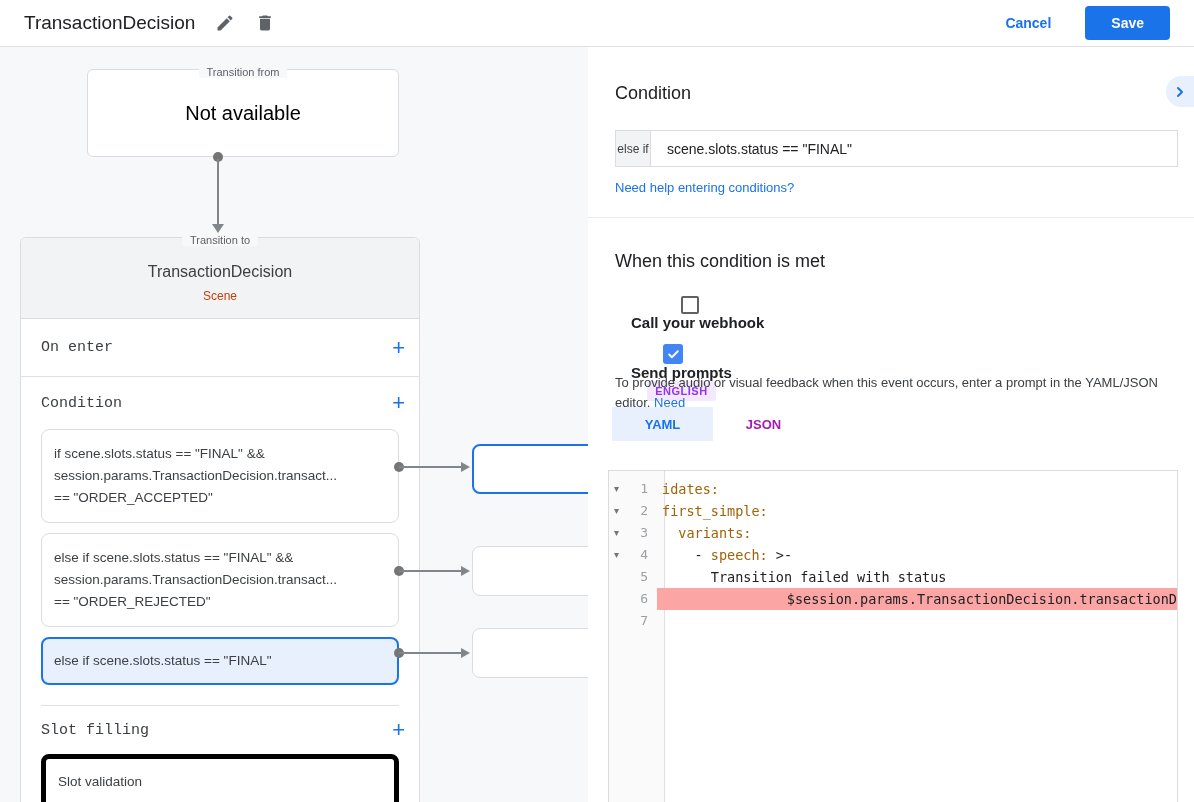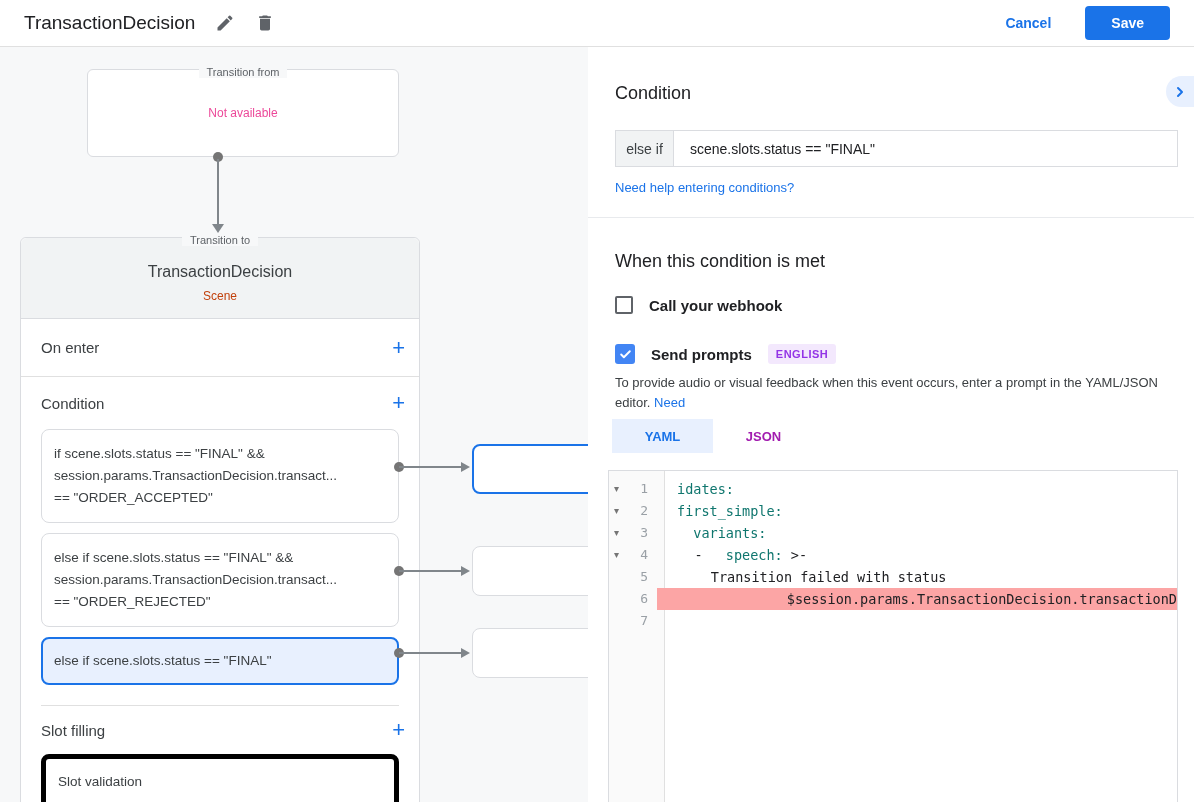--- a/index.html
+++ b/index.html
@@ -19,40 +19,40 @@
   .btn-primary { background:#1a73e8; color:#fff; border:none; border-radius:4px; font-size:14px;
     font-weight:600; font-family:"Liberation Sans",sans-serif; padding:9px 26px; cursor:pointer; }
 
   
   .canvas { position:absolute; left:0; top:47px; width:588px; height:755px; background:#f7f8f9; overflow:hidden; }
   .legend { position:absolute; top:-8px; left:0; right:0; text-align:center; }
   .legend span { display:inline-block; background:#f7f8f9; padding:0 8px; font-size:11px; color:#5f6368; }
 
   .from-box { position:absolute; left:87px; top:22px; width:312px; height:88px; background:#fff;
     border:1px solid #dadce0; border-radius:6px; display:flex; align-items:center; justify-content:center; }
-  .from-box .val { font-size:12px; color:#ec4899; }
+  .from-box .val { font-size:20px; color:#000000; }
 
   .dot { position:absolute; width:10px; height:10px; border-radius:50%; background:#757575; }
   .vline { position:absolute; width:2px; background:#80868b; }
   .hline { position:absolute; height:2px; background:#80868b; }
   .arrow-down { position:absolute; width:0; height:0; border-left:6px solid transparent;
     border-right:6px solid transparent; border-top:9px solid #80868b; }
   .arrow-right { position:absolute; width:0; height:0; border-top:5px solid transparent;
     border-bottom:5px solid transparent; border-left:9px solid #80868b; }
 
   .to-card { position:absolute; left:20px; top:190px; width:400px; height:600px; background:#fff;
     border:1px solid #dadce0; border-radius:6px; }
   .to-card .card-header { height:81px; background:#f1f3f4; border-bottom:1px solid #dadce0;
     border-radius:6px 6px 0 0; text-align:center; padding-top:22px; }
   .card-header .scene-title { font-size:16px; color:#3c4043; line-height:24px; }
   .card-header .scene-sub { font-size:12px; color:#c2410c; line-height:16px; margin-top:4px; }
 
   .section-row { display:flex; align-items:center; justify-content:space-between; padding:0 14px 0 20px; }
   .row-onenter { height:58px; border-bottom:1px solid #e0e0e0; }
-  .section-label { font-size:15px; color:#3c4043; }
+  .section-label { font-size:15px; color:#3c4043;font-family:Liberation Mono, monospace; }
   .plus { color:#1a73e8; font-size:22px; font-weight:400; line-height:20px; cursor:pointer; background:none; border:none; font-family:"Liberation Sans",sans-serif; }
   .label-row { height:52px; }
   .card-pad { padding:0 20px; }
   .cond-item { border:1px solid #dadce0; border-radius:8px; background:#fff; padding:13px 12px;
     font-size:13.5px; line-height:22px; color:#3c4043; margin-bottom:10px; cursor:pointer; }
   .cond-item.selected { background:#e8f0fe; border:2px solid #1a73e8; padding:11px 11px; margin-top:5px; margin-bottom:0; }
   .card-divider { border-bottom:1px solid #e0e0e0; margin-top:20px; }
   .slot-row { height:48px; }
   .slot-box { border:5px solid #000000; border-radius:8px; background:#fff; padding:12px 12px;
     font-size:13.5px; line-height:22px; color:#3c4043; cursor:pointer; }
@@ -61,55 +61,55 @@
     border:1px solid #dadce0; border-radius:8px; }
   .target-box.active { border:2px solid #1a73e8; }
 
   
   .panel { position:absolute; left:588px; top:47px; width:606px; height:755px; background:#fff; }
   .h1 { position:absolute; left:27px; font-size:18px; font-weight:400; color:#202124; }
   .chevron-btn { position:absolute; right:0; top:29px; width:28px; height:31px; background:#e8f0fe;
     border:none; border-radius:16px 0 0 16px; cursor:pointer; display:flex; align-items:center; justify-content:center; }
   .cond-input-row { position:absolute; left:27px; top:83px; width:563px; height:37px;
     border:1px solid #dadce0; display:flex; }
-  .cond-prefix { width:58px; background:#f1f3f4; border-right:1px solid #dadce0; display:flex;
-    align-items:center; justify-content:center; font-size:14px; color:#3c4043; }
+  .cond-prefix { width:35px; background:#f1f3f4; border-right:1px solid #dadce0; display:flex;
+    align-items:center; justify-content:center; font-size:12px; color:#3c4043; }
   .cond-input { flex:1; border:none; outline:none; font-size:14px; color:#202124; padding:0 16px;
     font-family:"Liberation Sans",sans-serif; background:#fff; }
   .link { color:#1a73e8; font-size:13px; text-decoration:none; cursor:pointer;margin-top:8px; }
   .help-link-row { position:absolute; left:27px; top:131px; }
   .panel-divider { position:absolute; left:0; right:0; top:170px; height:1px; background:#e8eaed; }
 
-  .chk-row { position:absolute; left:27px; display:flex; align-items:center; }
+  .chk-row { position:absolute; left:27px; display:flex; align-items:center;flex-direction:column; }
   .chk { width:18px; height:18px; border:2px solid #5f6368; border-radius:2px; background:#fff; cursor:pointer; }
   .chk.checked { width:20px; height:20px; border:none; border-radius:3px; background:#4285f4;
     display:flex; align-items:center; justify-content:center; }
   .chk-label { font-size:15px; font-weight:600; color:#202124; margin-left:16px; }
   .badge { margin-left:16px; background:#f3e8fd; color:#9334e6; font-size:11px; font-weight:600;
     letter-spacing:.5px; padding:4px 8px; border-radius:3px; }
   .helper { position:absolute; left:27px; top:326px; width:572px; font-size:13px; line-height:20px; color:#3c4043; }
 
-  .tabs { position:absolute; left:24px; top:372px; display:flex; }
+  .tabs { position:absolute; left:24px; top:360px; display:flex; }
   .tab { width:101px; height:34px; display:flex; align-items:center; justify-content:center;
     font-size:13px; font-weight:600; color:#a21caf; cursor:pointer; background:none; border:none;
     font-family:"Liberation Sans",sans-serif; }
   .tab.active { background:#e8f0fe; color:#1a73e8; }
 
   .editor { position:absolute; left:20px; top:423px; width:570px; height:335px;
     border:1px solid #dadce0; background:#fff; overflow:hidden; }
   .gutter-bg { position:absolute; left:0; top:0; bottom:0; width:56px; background:#fafafa;
     border-right:1px solid #e0e0e0; }
   .code-lines { position:relative; padding-top:7px; }
   .code-row { display:flex; height:22px; line-height:22px; }
   .fold { width:18px; padding-left:5px; font-size:10px; color:#757575; flex:none; }
   .lnum { width:30px; padding-right:9px; text-align:right; font-size:13px; color:#9aa0a6;
     font-family:"DejaVu Sans Mono",monospace; flex:none; }
   .code { flex:1; padding-left:5px; font-family:"DejaVu Sans Mono",monospace; font-size:13.5px;
     white-space:pre; color:#202124; overflow:hidden; }
-  .code .key, .code.key { color:#0f766e;margin-left:15px; }
+  .code .key, .code.key { color:#a16207; }
   .code-row.hl .code { background:#fca5a5;text-align:right; }
 </style>
 </head>
 <body>
 
 <div id="app">
 
   <div class="topbar">
     <span class="title">TransactionDecision</span>
     <button class="icon-btn" style="margin-left:16px">

